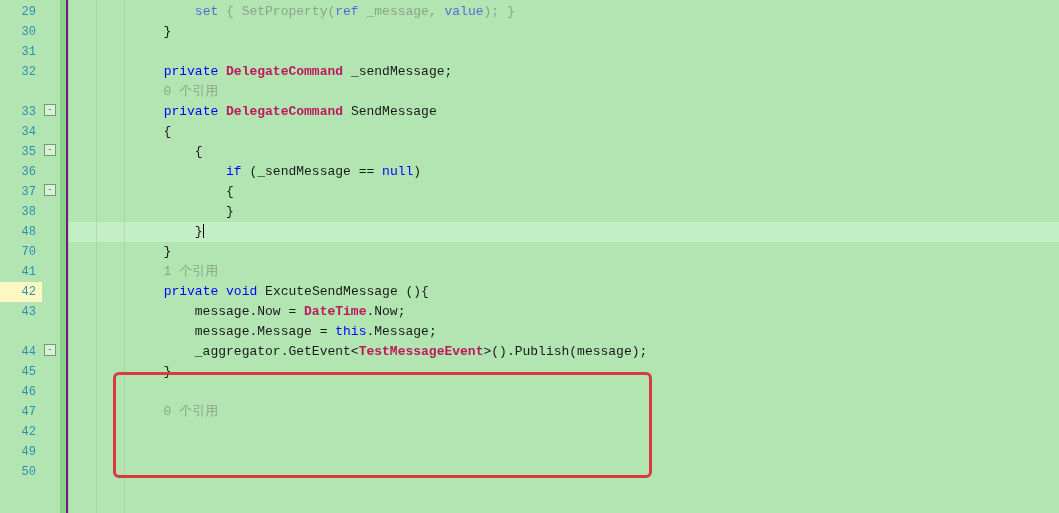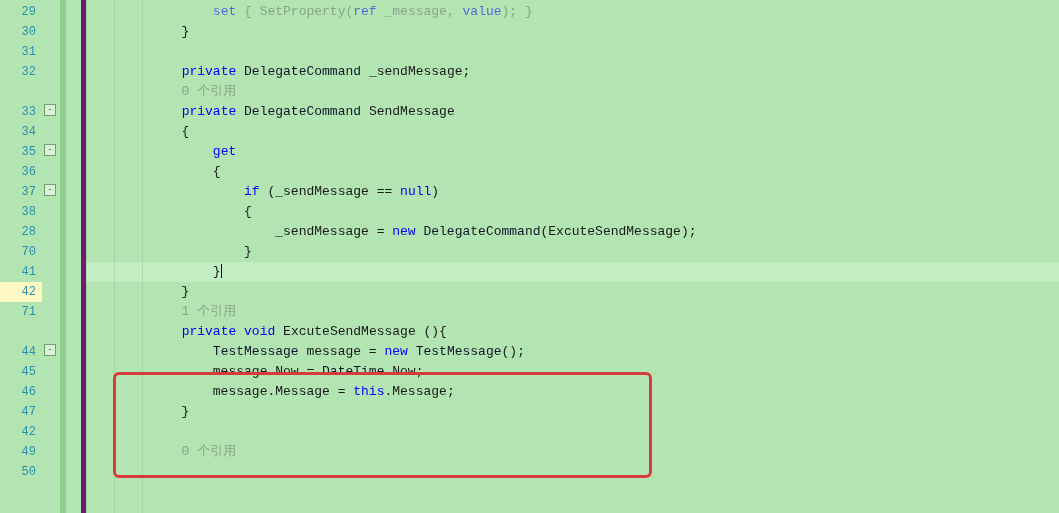--- a/index.html
+++ b/index.html
@@ -59,35 +59,34 @@
   }
   .change-strip {
     width: 6px;
     flex: none;
     background: #8bcf8b;
   }
   .code-area {
     flex: 1 1 auto;
     position: relative;
     padding-top: 2px;
-    border-left: 5px solid #701a75;
-    margin-left: 15px;
+    border-left: 2px solid #701a75;
   }
   .code-line {
     height: 20px;
     line-height: 20px;
     white-space: pre;
     padding-left: 2px;
     color: #1a1a1a;
   }
   .code-line.current {
     background: #c4efc4;
   }
   .kw   { color: #0000ff; }
-  .type { color: #0f172a; }
+  .type { color: #be185d; font-weight: bold; }
   .faded{ color: #8aa58a; }
   .caret::after {
     content:"";
     display:inline-block;
     width:1px; height:14px;
     background:#000;
     vertical-align:middle;
     margin-bottom:2px;
   }
   .red-box {
@@ -115,25 +114,25 @@
     <div class="ln">30</div>
     <div class="ln">31</div>
     <div class="ln">32</div>
     <div class="ln blank"></div>
     <div class="ln">33</div>
     <div class="ln">34</div>
     <div class="ln">35</div>
     <div class="ln">36</div>
     <div class="ln">37</div>
     <div class="ln">38</div>
-    <div class="ln">28</div>
+    <div class="ln">48</div>
     <div class="ln">70</div>
     <div class="ln">41</div>
     <div class="ln" style="background:#fef9c3">42</div>
-    <div class="ln">71</div>
+    <div class="ln">43</div>
     <div class="ln blank"></div>
     <div class="ln">44</div>
     <div class="ln">45</div>
     <div class="ln">46</div>
     <div class="ln">47</div>
     <div class="ln">42</div>
     <div class="ln">49</div>
     <div class="ln">50</div>
     <div class="ln blank"></div>
   </div>
@@ -153,33 +152,31 @@
     <div class="vline" style="left:28px"></div>
     <div class="vline" style="left:56px"></div>
 
     <div class="code-line"><span class="faded">                </span><span class="kw" style="opacity:.55">set</span><span class="faded"> { SetProperty(</span><span class="kw" style="opacity:.55">ref</span><span class="faded"> _message, </span><span class="kw" style="opacity:.55">value</span><span class="faded">); }</span></div>
     <div class="code-line">            }</div>
     <div class="code-line"></div>
     <div class="code-line"><span>            </span><span class="kw">private</span><span> </span><span class="type">DelegateCommand</span><span> _sendMessage;</span></div>
     <div class="code-line faded">            0 个引用</div>
     <div class="code-line"><span>            </span><span class="kw">private</span><span> </span><span class="type">DelegateCommand</span><span> SendMessage</span></div>
     <div class="code-line">            {</div>
-    <div class="code-line"><span>                </span><span class="kw">get</span></div>
     <div class="code-line">                {</div>
     <div class="code-line"><span>                    </span><span class="kw">if</span><span> (_sendMessage == </span><span class="kw">null</span><span>)</span></div>
     <div class="code-line">                    {</div>
-    <div class="code-line"><span>                        _sendMessage = </span><span class="kw">new</span><span> </span><span class="type">DelegateCommand</span><span>(ExcuteSendMessage);</span></div>
     <div class="code-line">                    }</div>
     <div class="code-line current"><span>                }</span><span class="caret"></span></div>
     <div class="code-line">            }</div>
     <div class="code-line faded">            1 个引用</div>
     <div class="code-line"><span>            </span><span class="kw">private</span><span> </span><span class="kw">void</span><span> </span><span>ExcuteSendMessage </span><span>(){</span></div>
-    <div class="code-line"><span>                </span><span class="type">TestMessage</span><span> message = </span><span class="kw">new</span><span> </span><span class="type">TestMessage</span><span>();</span></div>
     <div class="code-line"><span>                message.Now = </span><span class="type">DateTime</span><span>.Now;</span></div>
     <div class="code-line"><span>                message.Message = </span><span class="kw">this</span><span>.Message;</span></div>
+    <div class="code-line"><span>                _aggregator.GetEvent&lt;</span><span class="type">TestMessageEvent</span><span>&gt;().Publish(message);</span></div>
     <div class="code-line">            }</div>
     <div class="code-line"></div>
     <div class="code-line faded">            0 个引用</div>
 
   </div>
 
   <div class="red-box" style="top: 372px; left: 113px; width: 539px; height: 106px;"></div>
 
 </div>
 

